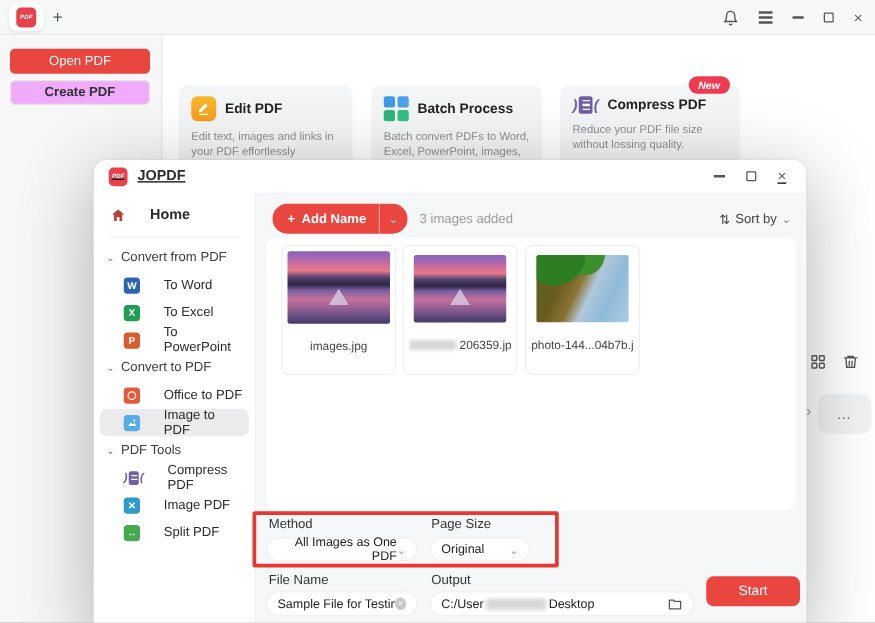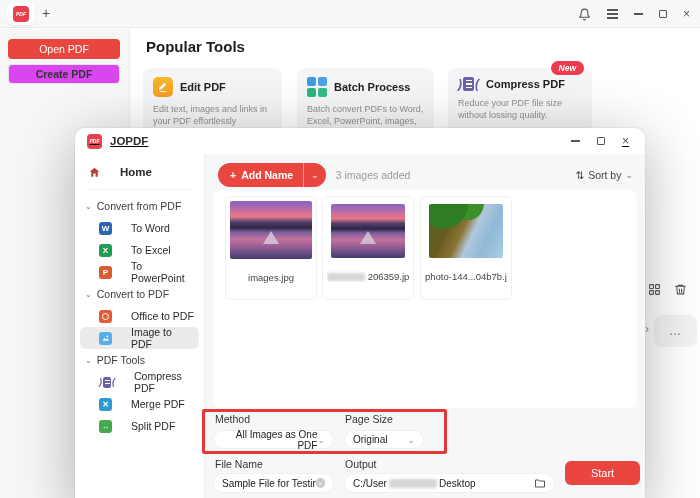--- a/index.html
+++ b/index.html
@@ -16,21 +16,21 @@
   .tb-right { position:absolute; right:10px; top:0; height:28px; display:flex; align-items:center; gap:16px; }
   .hamb { display:inline-flex; flex-direction:column; gap:2.5px; }
   .hamb i { width:11px; height:1.5px; background:#555; }
   .win-min { width:9px; height:1.5px; background:#555; display:inline-block; }
   .win-max { width:8px; height:8px; border:1.3px solid #555; border-radius:1px; display:inline-block; }
   .win-close { font-size:12px; color:#555; line-height:1; }
 
   
   .bg-sidebar { position:absolute; left:0; top:29px; width:130px; height:469px; background:#f7f7f7; border-right:1px solid #ececec; }
   .btn-red { position:absolute; left:8px; width:112px; height:20px; background:#e8463f; color:#fff; font-size:10.5px; border-radius:4px; display:flex; align-items:center; justify-content:center; }
-  .btn-white { position:absolute; left:8px; width:112px; height:20px; background:#d946ef; border:1px solid #e3e3e3; color:#333; font-size:10.5px; border-radius:4px; display:flex; align-items:center; justify-content:center; font-weight:600; }
+  .btn-white { position:absolute; left:8px; width:112px; height:20px; background:#f0abfc; border:1px solid #e3e3e3; color:#333; font-size:10.5px; border-radius:4px; display:flex; align-items:center; justify-content:center; font-weight:600; }
   .bg-main { position:absolute; left:131px; top:29px; width:569px; height:469px; background:#fff; }
   .pt-title { position:absolute; left:146px; top:38px; font-size:15px; font-weight:700; color:#1e1e1e; }
   .tool-card { position:absolute; top:68px; height:78px; background:#f4f5f6; border-radius:8px; padding:9px 10px; }
   .tc-head { display:flex; align-items:center; gap:7px; }
   .tc-title { font-size:11px; font-weight:700; color:#222; }
   .tc-desc { margin-top:7px; font-size:9px; line-height:1.3; color:#8e8e8e; }
   .badge-new { position:absolute; top:-7px; right:8px; background:#ee3b50; color:#fff; font-size:8.5px; font-style:italic; font-weight:700; padding:2px 8px; border-radius:9px; }
   .ico-edit { width:20px; height:20px; border-radius:5px; background:linear-gradient(180deg,#f7b92e,#f59d1e); display:flex; align-items:center; justify-content:center; }
   .ico-batch { width:20px; height:20px; display:grid; grid-template-columns:9px 9px; grid-template-rows:9px 9px; gap:2px; }
   .ico-batch i { border-radius:2px; }
@@ -120,21 +120,20 @@
       <span class="win-close">×</span>
     </div>
   </div>
 
   <div class="bg-sidebar">
     <div class="btn-red" style="top:10px;">Open PDF</div>
     <div class="btn-white" style="top:35px;">Create PDF</div>
   </div>
 
   <div class="bg-main"></div>
-  <div class="pt-title">Popular Tools</div>
 
   <div class="tool-card" style="left:143px; width:139px;">
     <div class="tc-head">
       <span class="ico-edit">
         <svg width="12" height="12" viewBox="0 0 24 24" fill="#fff">
             <path d="M4 18l1.2-4.8 9.6-9.6 3.6 3.6-9.6 9.6L4 18z"></path>
             <path d="M5 20h14v1.8H5z"></path>
           </svg>
       </span>
       <span class="tc-title">Edit PDF</span>
@@ -257,21 +256,21 @@
             <i class="cbox">
               <i></i>
               <i></i>
             </i>
             <i class="cb">(</i>
           </span>
         <span>Compress PDF</span>
       </div>
       <div class="row item">
         <span class="sq merge">✕</span>
-        <span>Merge PDF</span>
+        <span>Image PDF</span>
       </div>
       <div class="row item">
         <span class="sq split">↔</span>
         <span>Split PDF</span>
       </div>
     </div>
 
     <div class="dlg-main">
       <div class="toolbar">
         <div class="addfiles">

